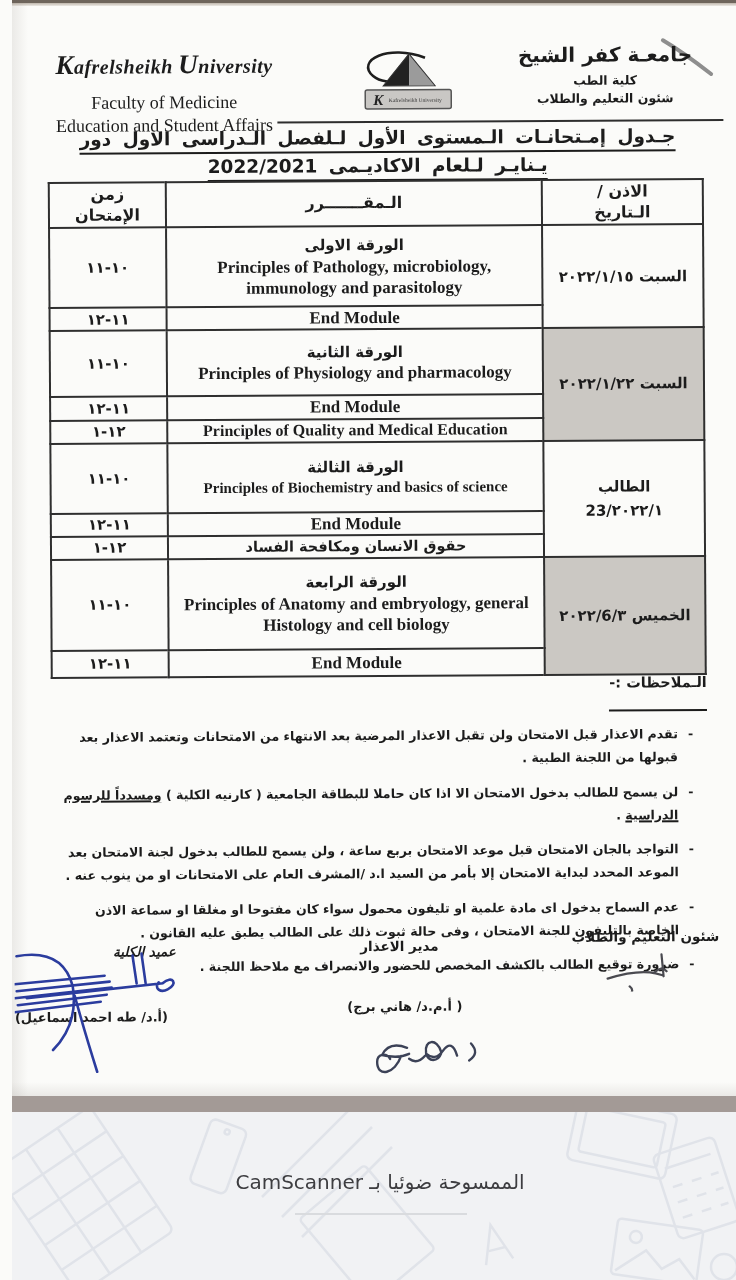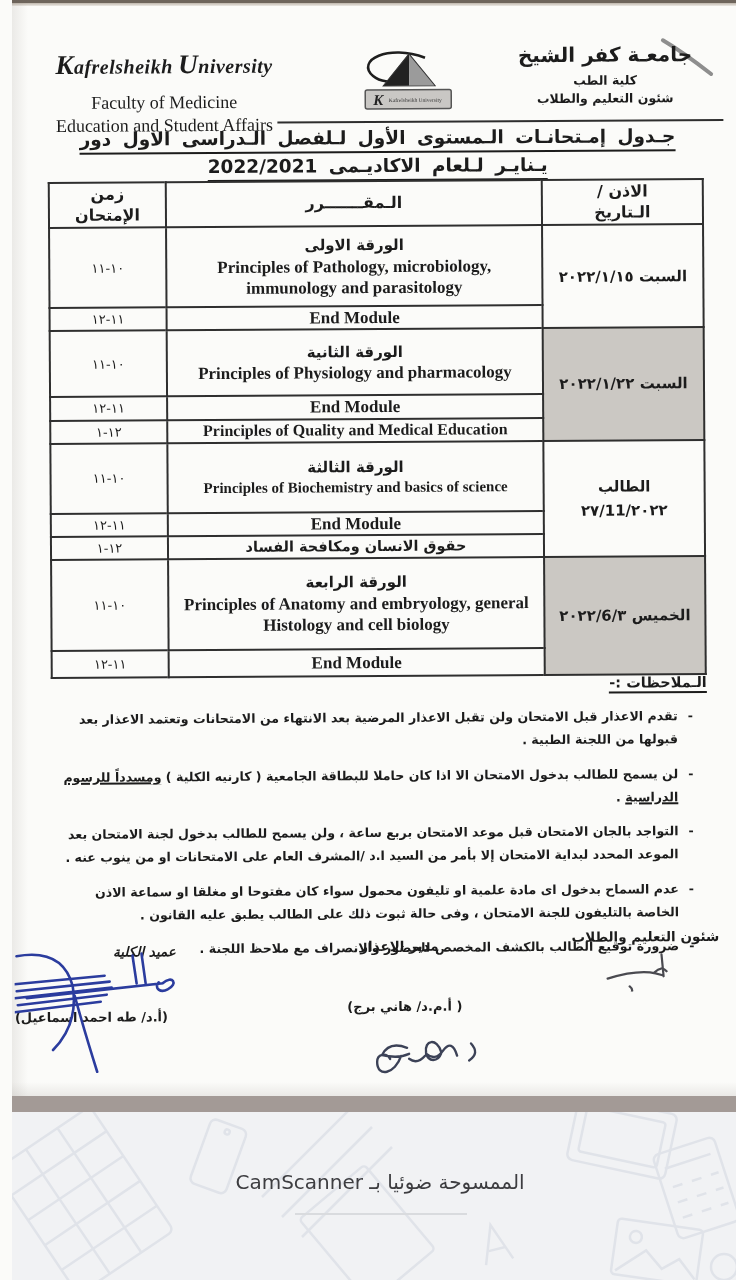--- a/index.html
+++ b/index.html
@@ -44,31 +44,31 @@
 
   
   table.exam{position:absolute;top:180px;left:38px;width:654px;border-collapse:collapse;table-layout:fixed;}
   .w-date{width:161px;} .w-course{width:376px;} .w-time{width:117px;}
   table.exam th,table.exam td{border:2px solid #2f2f2f;padding:0 4px;text-align:center;vertical-align:middle;}
   tr.r-h{height:45px;} tr.r-t1{height:80px;} tr.r-s{height:22px;} tr.r-t2{height:66px;}
   tr.r-s2{height:23px;} tr.r-t3{height:70px;} tr.r-t4{height:91px;} tr.r-s4{height:27px;}
   th{font-size:16px;font-weight:bold;line-height:1.3;}
   td.date{font-weight:bold;font-size:15px;line-height:1.6;}
   td.date.shade{background:#cbc8c3;}
-  td.time{font-size:13px;}
+  td.time{font-size:15px;font-weight:bold;}
   .par{font-weight:bold;font-size:15px;line-height:1.3;padding-top:2px;}
   .cen{font-family:"Liberation Serif","DejaVu Serif",serif;font-weight:bold;font-size:17px;line-height:1.25;}
   .cen.sm{font-size:15px;}
   .cen.sm2{font-size:16px;}
   .car{font-weight:bold;font-size:14.5px;}
 
   
   .notes{position:absolute;top:674px;left:22px;width:692px;}
   .notes-title{display:inline-block;font-size:14.5px;font-weight:bold;border-bottom:2px solid #1c1c1c;
-       padding-bottom:1px;margin-right:20px;}
+       padding-bottom:19px;margin-right:20px;}
   .note{display:flex;gap:10px;margin-top:11px;padding-right:34px;padding-left:26px;
        font-size:12.6px;font-weight:bold;line-height:1.85;}
   .note .dash{flex:0 0 auto;}
   .note .nt{flex:1 1 auto;text-align:right;}
   .u{text-decoration:underline;text-decoration-thickness:1.5px;}
 
   
   .sig-title{position:absolute;font-size:13.5px;font-weight:bold;white-space:nowrap;}
   .sig-name{position:absolute;font-size:13px;font-weight:bold;white-space:nowrap;}
   .sig-svg{position:absolute;}
@@ -180,21 +180,21 @@
       <tr class="r-s2">
         <td class="course">
               <div class="cen sm2">Principles of Quality and Medical Education</div>
             </td>
         <td class="time">١٢-١</td>
       </tr>
 
       <tr class="r-t3">
         <td class="date" rowspan="3">
           <div>الطالب</div>
-          <div>٢٠٢٢/11/٢٧</div>
+          <div>٢٠٢٢/١/23</div>
         </td>
         <td class="course">
           <div class="par">الورقة الثالثة</div>
           <div class="cen sm">Principles of Biochemistry and basics of science</div>
         </td>
         <td class="time">١٠-١١</td>
       </tr>
       <tr class="r-s">
         <td class="course">
               <div class="cen">End Module</div>

